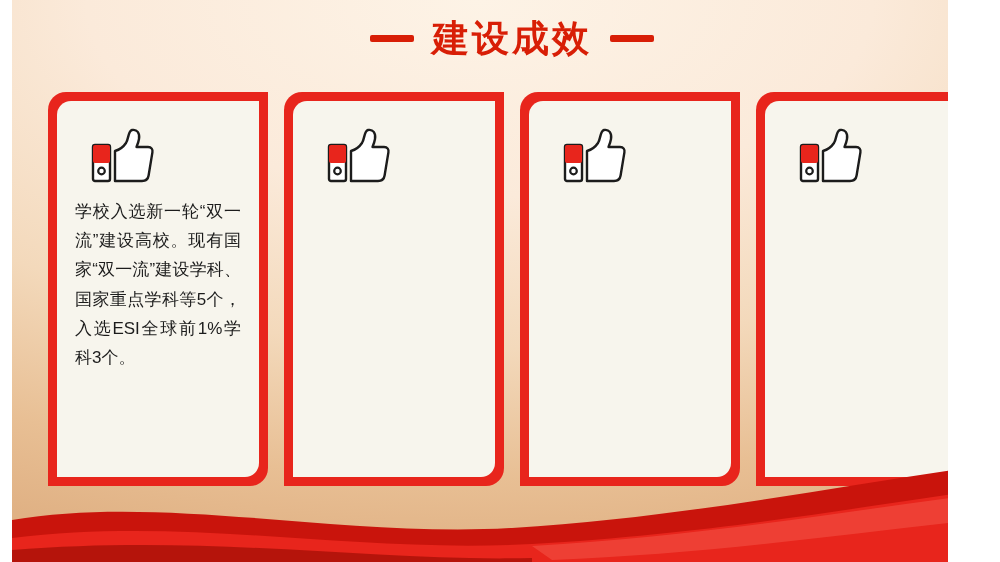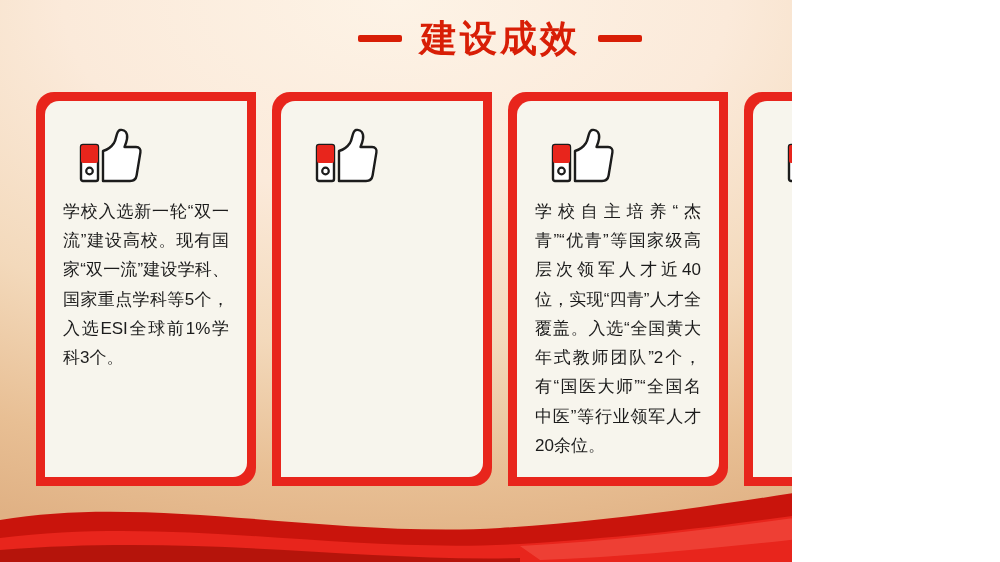--- a/index.html
+++ b/index.html
@@ -8,24 +8,25 @@
   }
   body {
     width: 1000px;
     height: 562px;
     overflow: hidden;
     font-family: "Liberation Sans", sans-serif;
   }
 
   #slide {
     position: relative;
-    width: 792px;
+    width: 936px;
     height: 562px;
     background: radial-gradient(ellipse 120% 100% at 50% 0%, #fdf3e6 0%, #fbeada 35%, #f3d9bb 62%, #e8bf94 85%, #e0b184 100%);
     overflow: hidden;
+    margin-left: 12px;
   }
 
   
   .ribbon-wrap {
     position: absolute;
     left: 0;
     bottom: 0;
     width: 1000px;
     height: 120px;
     overflow: hidden;
@@ -143,21 +144,20 @@
     </div>
 
     <div class="card">
       <div class="card-inner">
         <svg class="thumb-icon" viewBox="0 0 64 60">
           <rect x="2" y="18" width="17" height="36" rx="2" fill="#ffffff" stroke="#1c1c1c" stroke-width="2.4"></rect>
           <rect x="2" y="18" width="17" height="18" rx="2" fill="#e8251c"></rect>
           <circle cx="10.5" cy="44" r="3.3" fill="none" stroke="#1c1c1c" stroke-width="2.2"></circle>
           <path d="M24 54 V24 C24 24 31 22 35 16 C38 11 37 4 41 3 C46 2 49 6 48 12 C47.4 15.6 45.5 20 45.5 20 H57 C60.5 20 62 22.5 61.4 25.4 L57.6 48.5 C57 52.2 54.6 54 51 54 Z" fill="#ffffff" stroke="#1c1c1c" stroke-width="2.4" stroke-linejoin="round"></path>
         </svg>
-        <div class="card-text">学校自主培养“杰青”“优青”等国家级高层次领军人才近40位，实现“四青”人才全覆盖。入选“全国黄大年式教师团队”2个，有“国医大师”“全国名中医”等行业领军人才20余位。</div>
       </div>
     </div>
 
     <div class="card">
       <div class="card-inner">
         <svg class="thumb-icon" viewBox="0 0 64 60">
           <rect x="2" y="18" width="17" height="36" rx="2" fill="#ffffff" stroke="#1c1c1c" stroke-width="2.4"></rect>
           <rect x="2" y="18" width="17" height="18" rx="2" fill="#e8251c"></rect>
           <circle cx="10.5" cy="44" r="3.3" fill="none" stroke="#1c1c1c" stroke-width="2.2"></circle>
           <path d="M24 54 V24 C24 24 31 22 35 16 C38 11 37 4 41 3 C46 2 49 6 48 12 C47.4 15.6 45.5 20 45.5 20 H57 C60.5 20 62 22.5 61.4 25.4 L57.6 48.5 C57 52.2 54.6 54 51 54 Z" fill="#ffffff" stroke="#1c1c1c" stroke-width="2.4" stroke-linejoin="round"></path>

